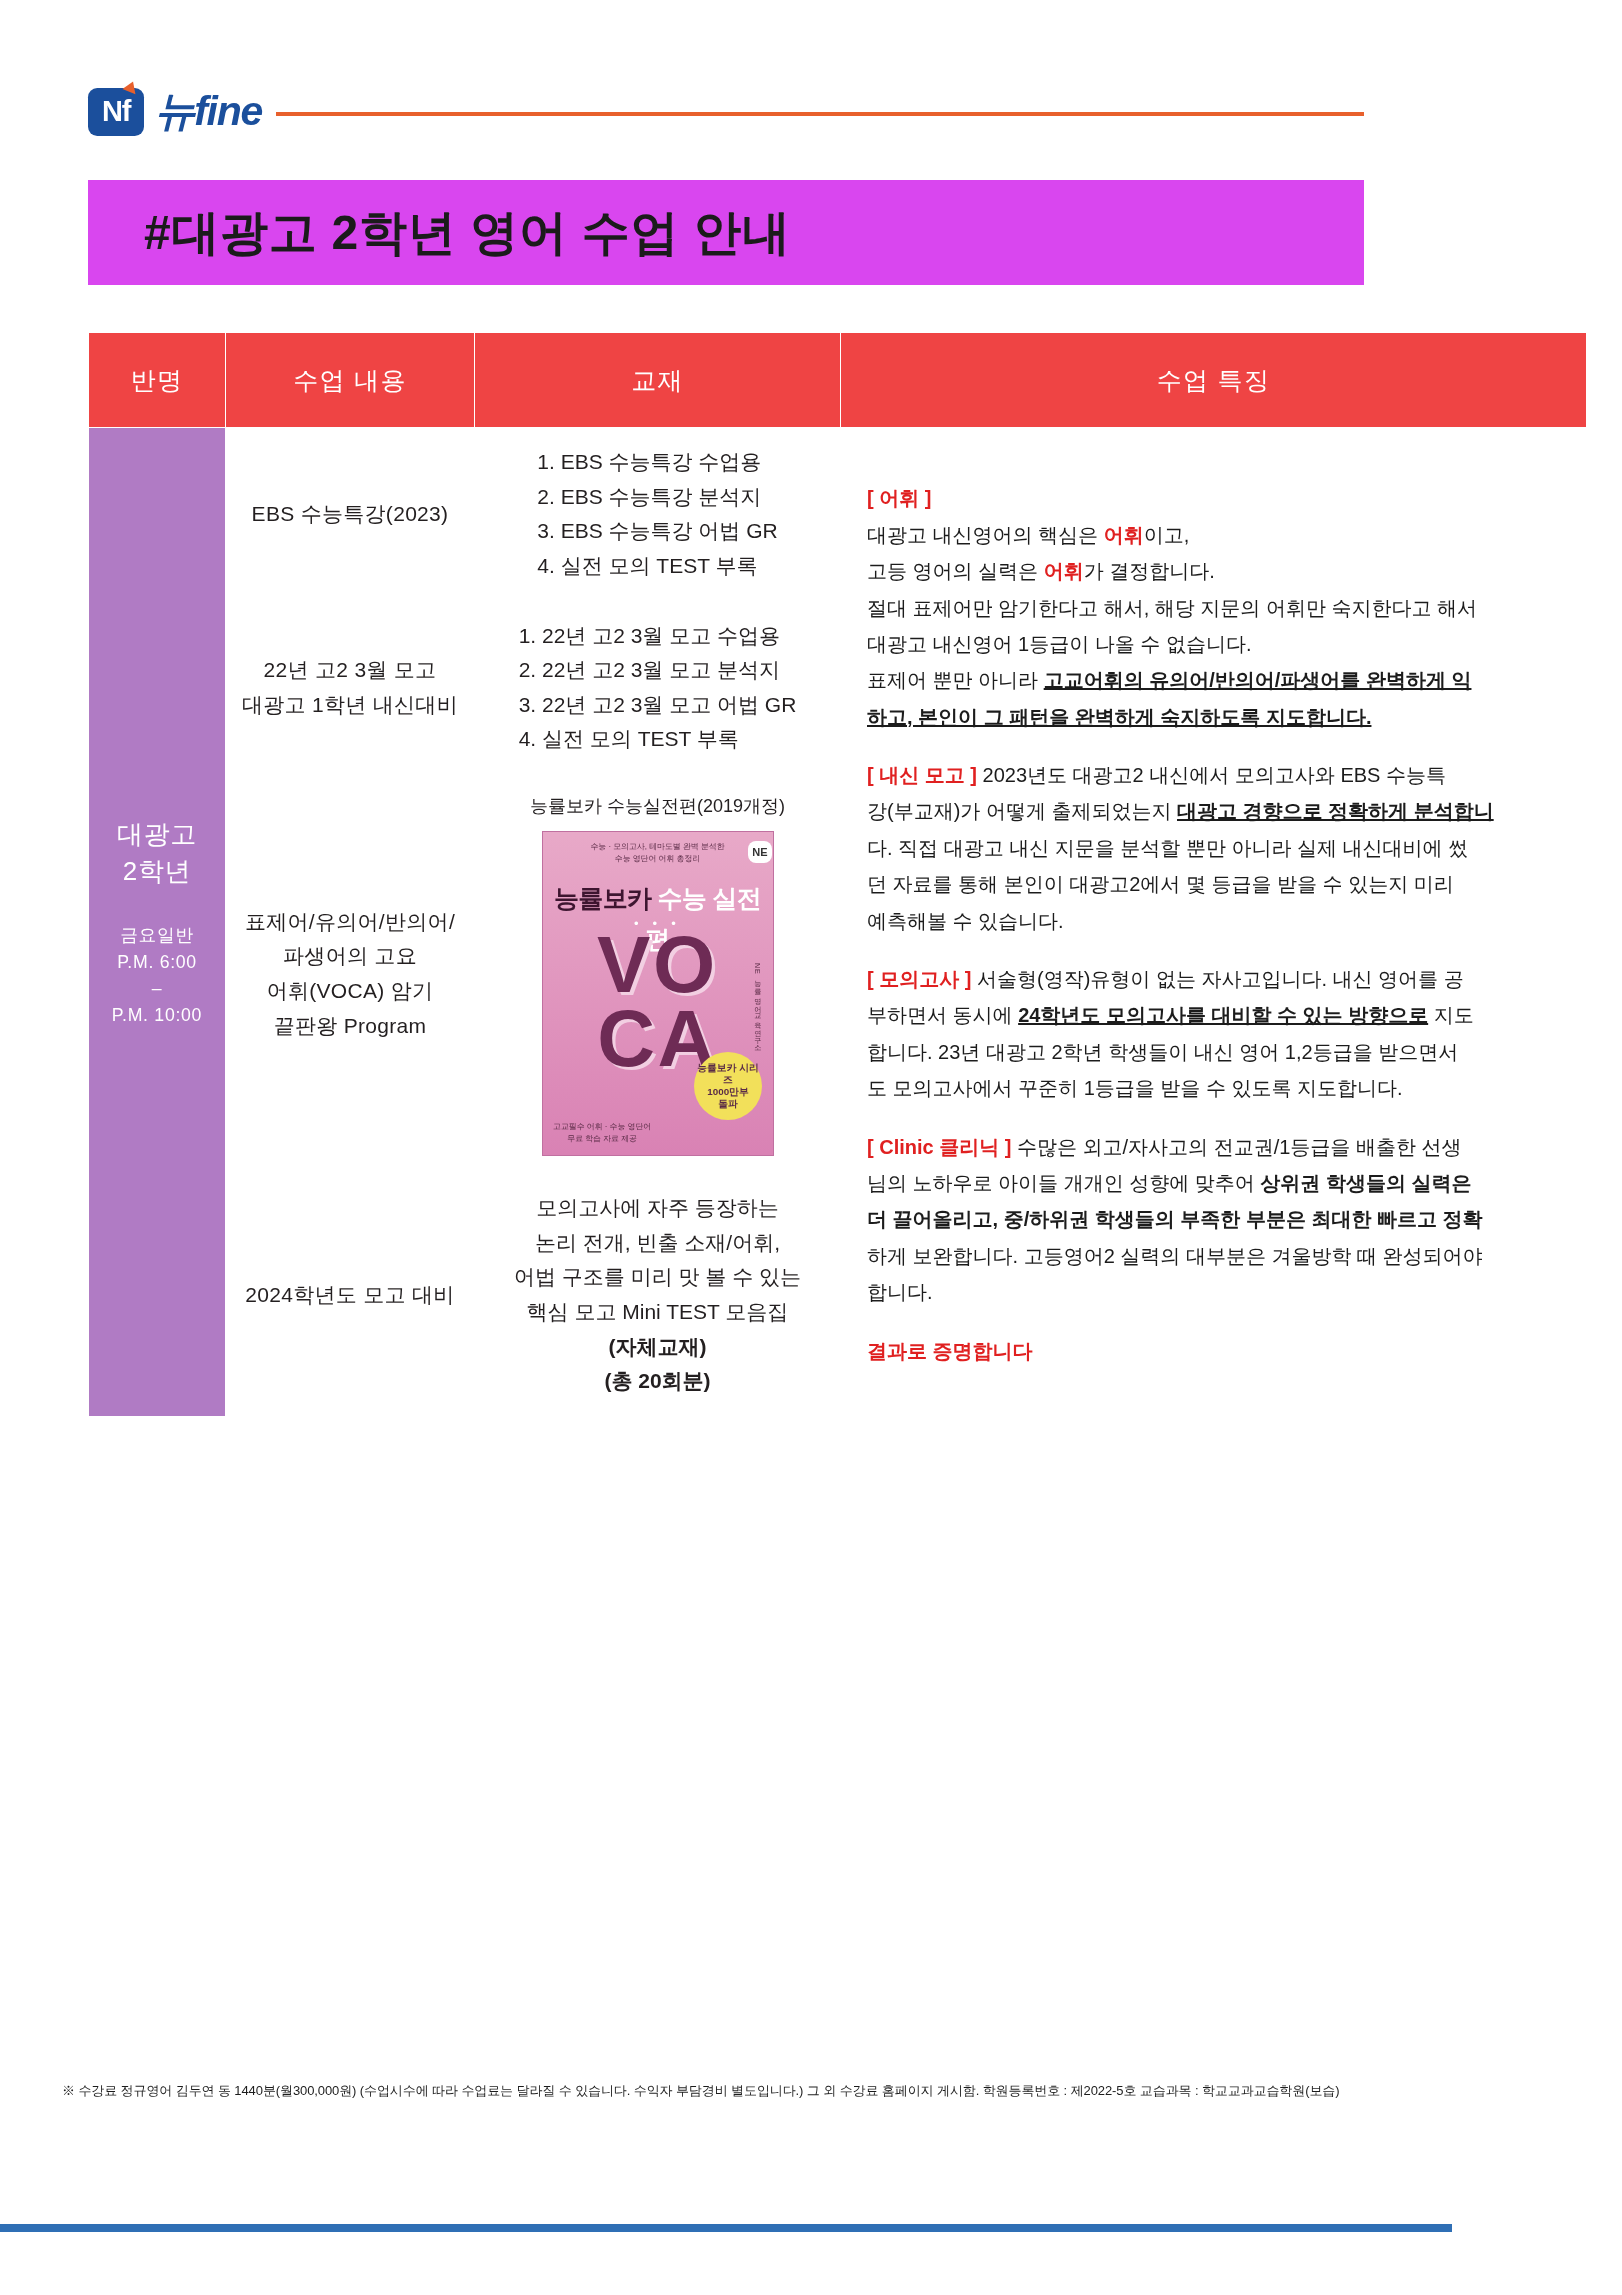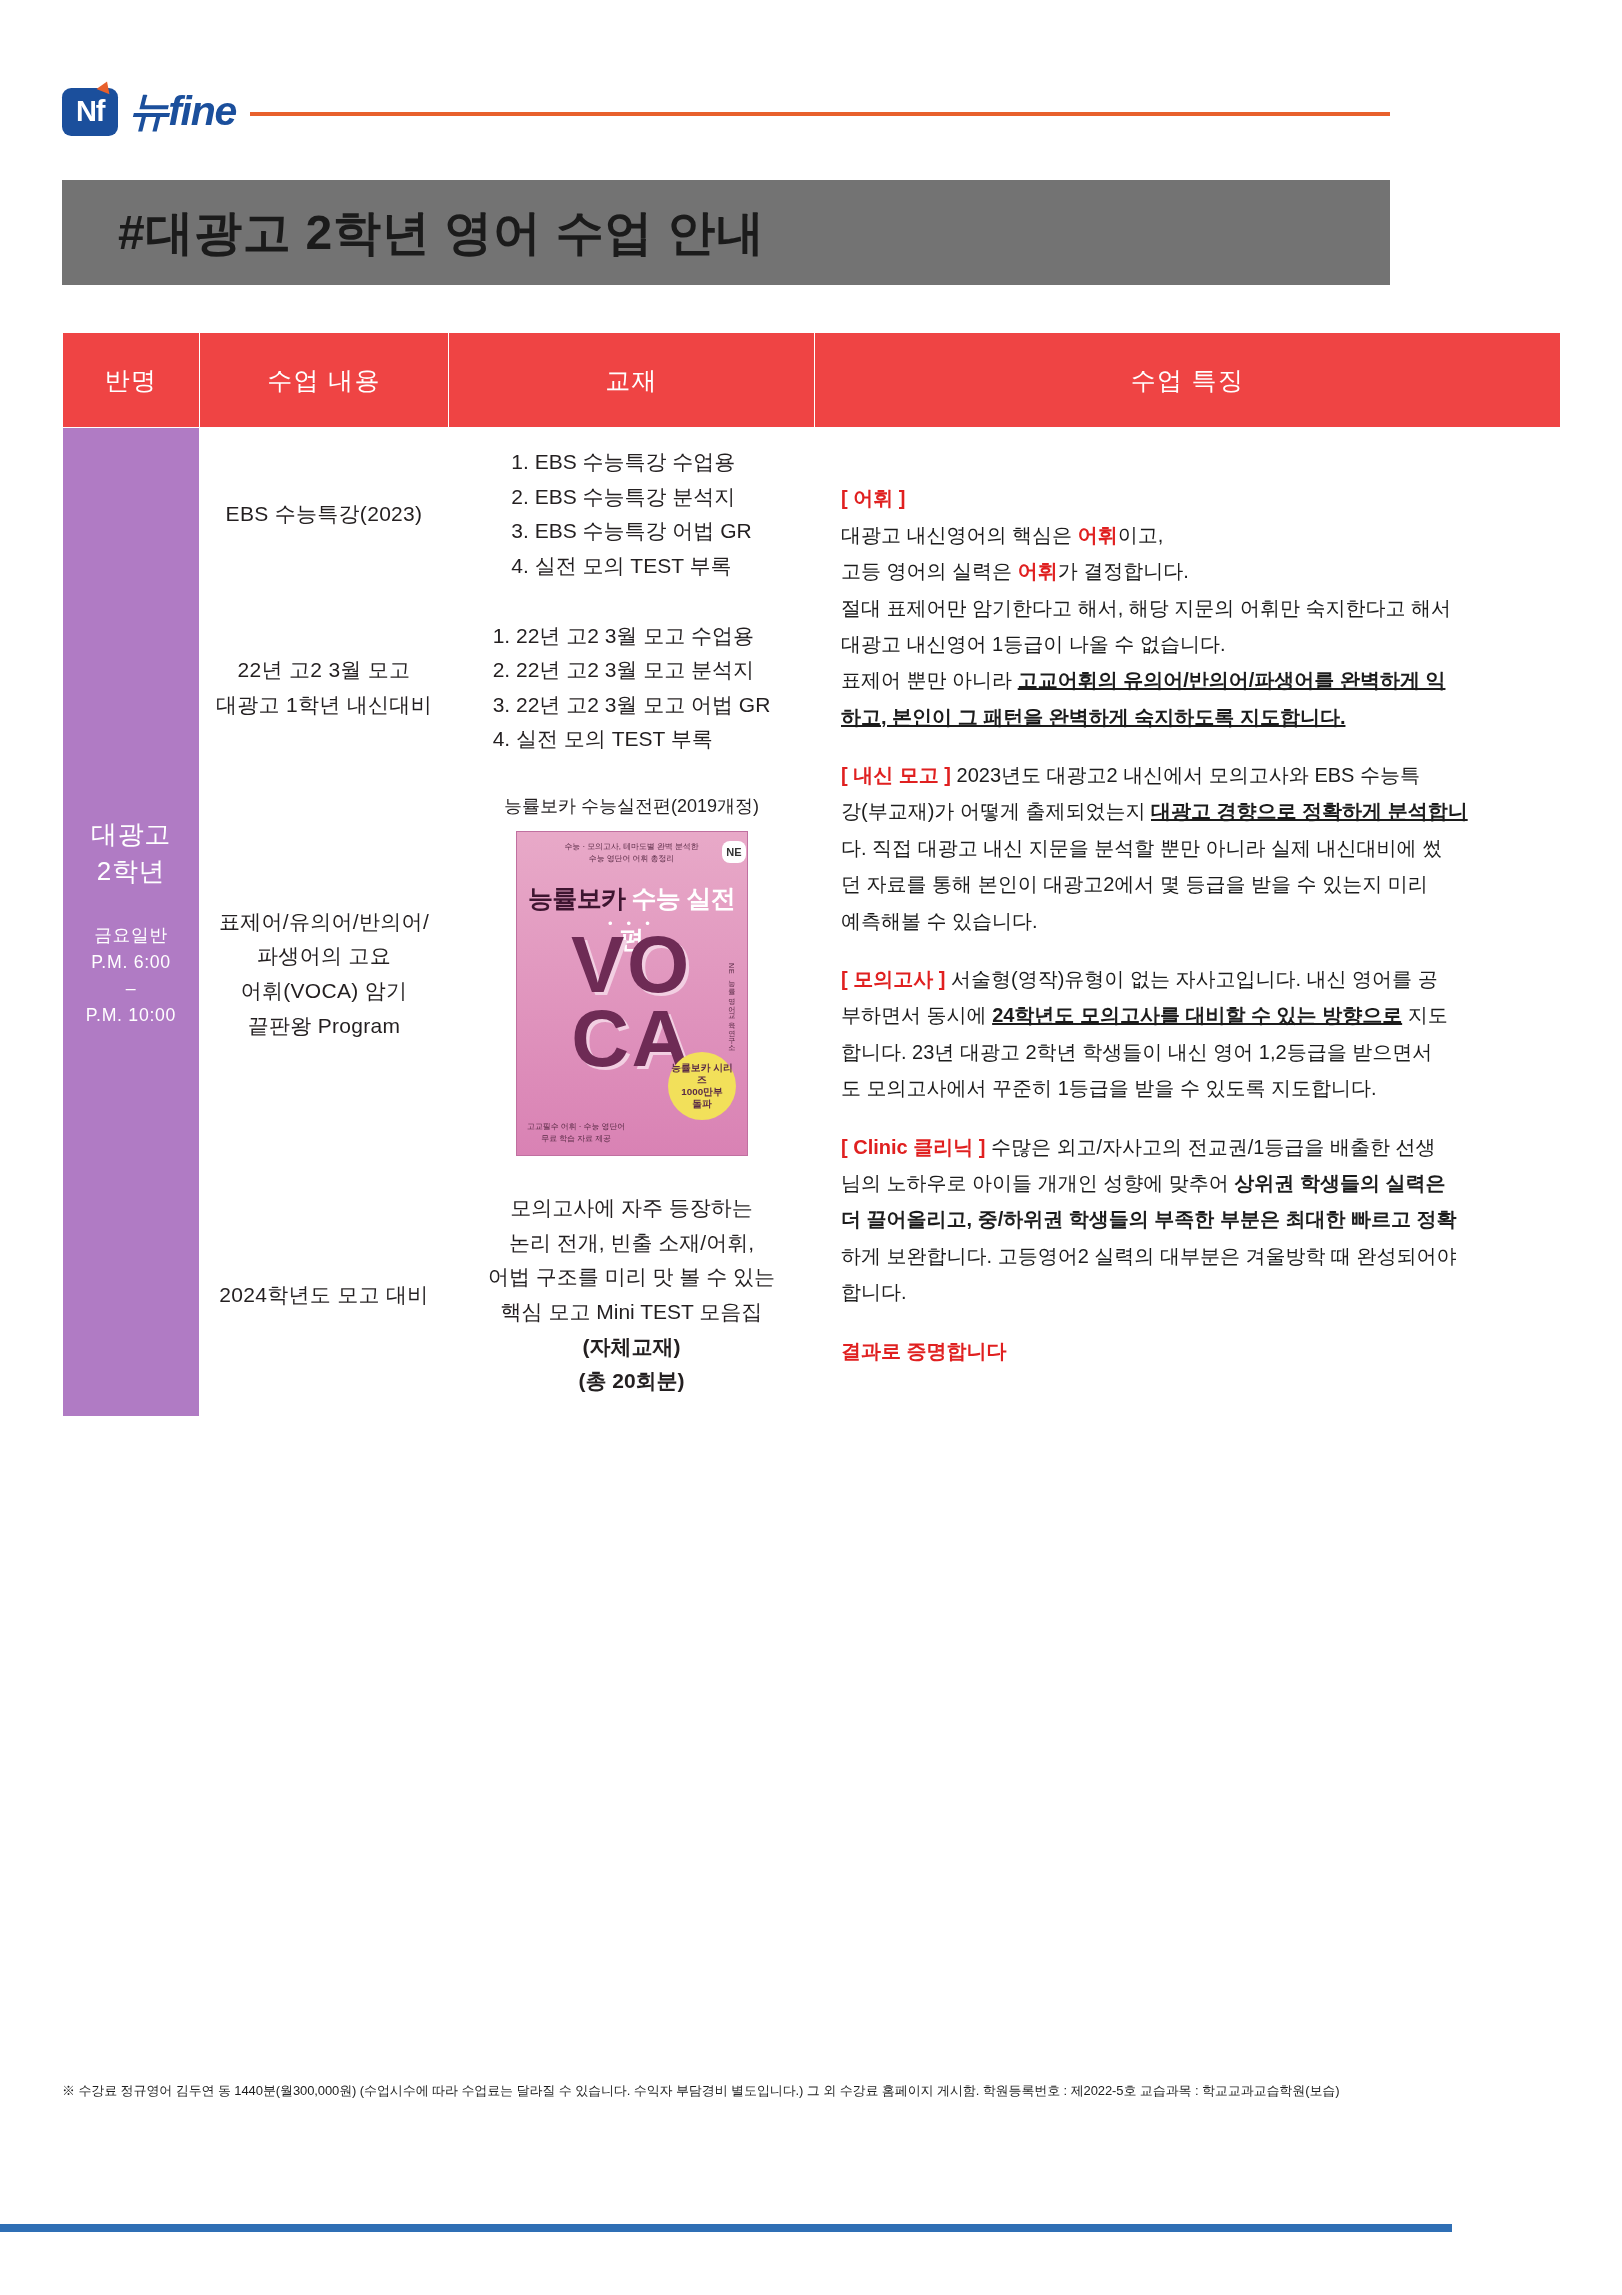--- a/index.html
+++ b/index.html
@@ -15,21 +15,21 @@
     position: relative;
     overflow: hidden;
   }
 
   
   .page {
     position: relative;
     width: 1452px;
     height: 2295px;
     box-sizing: border-box;
-    padding: 0 62px;
+    padding: 0 88px;
   }
 
   .brand-row {
     display: flex;
     align-items: center;
     padding-top: 72px;
     height: 79px;
   }
   .brand-logo {
     display: flex;
@@ -73,21 +73,21 @@
     flex: 1 1 auto;
     height: 3.9px;
     background: #e8602c;
     margin-left: 14.4px;
     margin-top: 5.2px;
   }
 
   .title-banner {
     margin-top: 29px;
     height: 105px;
-    background: #737373;
+    background: #d946ef;
     display: flex;
     align-items: center;
     padding-left: 56px;
     box-sizing: border-box;
   }
   .title-banner .title-text {
     font-size: 48px;
     font-weight: bold;
     letter-spacing: 0.7px;
     color: #1b1b1b;

